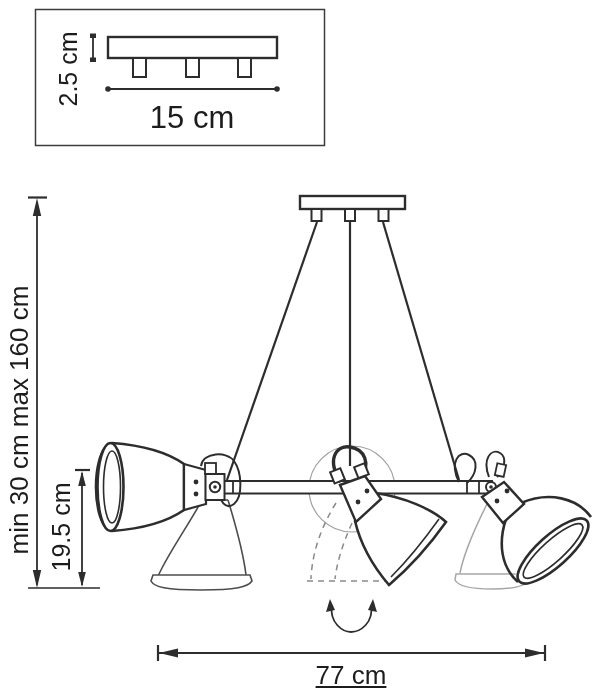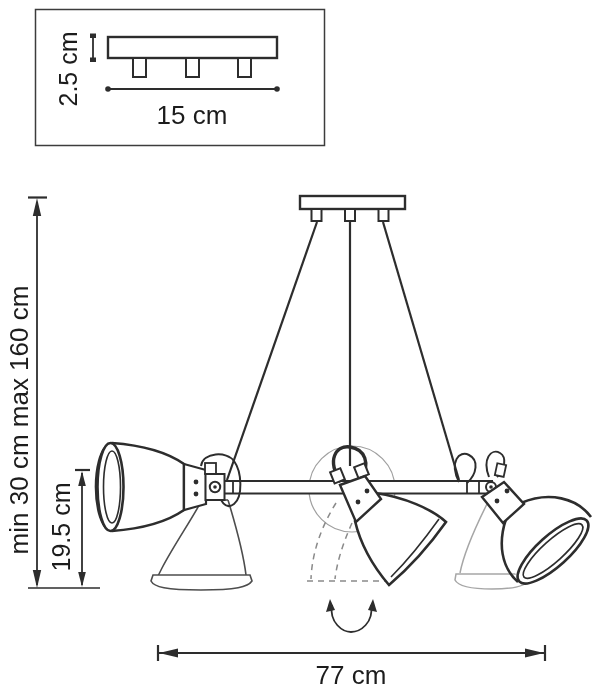--- a/index.html
+++ b/index.html
@@ -140,19 +140,19 @@
       <line x1="108" y1="89" x2="277" y2="89" stroke="#2d2d2d" stroke-width="1.8"></line>
       <circle cx="108" cy="89" r="2.8" fill="#2d2d2d"></circle>
       <circle cx="277" cy="89" r="2.8" fill="#2d2d2d"></circle>
     </g>
   </svg>
 
   <div class="dim-label rot" style="left:-191px;top:405px;width:420px;height:30px;font-size:26px;">min 30 cm max 160 cm</div>
 
   <div class="dim-label rot" style="left:1px;top:513px;width:120px;height:28px;font-size:25px;">19.5 cm</div>
 
-  <div class="dim-label" style="left:281px;top:660px;width:140px;font-size:26px;">77 cm</div>
+  <div class="dim-label" style="left:281px;top:660px;width:140px;font-size:26px;text-decoration:underline;">77 cm</div>
 
   <div class="dim-label rot" style="left:13px;top:55px;width:110px;height:28px;font-size:25px;">2.5 cm</div>
 
-  <div class="dim-label" style="left:127px;top:100px;width:130px;font-size:26px;">15 cm</div>
+  <div class="dim-label" style="left:127px;top:100px;width:130px;font-size:31px;">15 cm</div>
 
 </div>
 
 </body></html>

